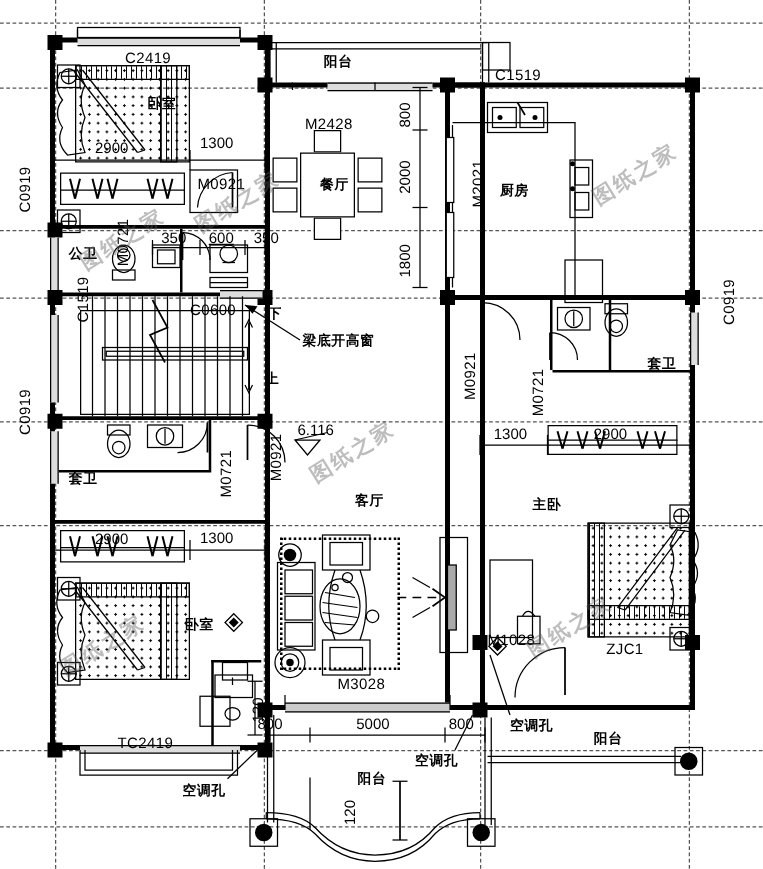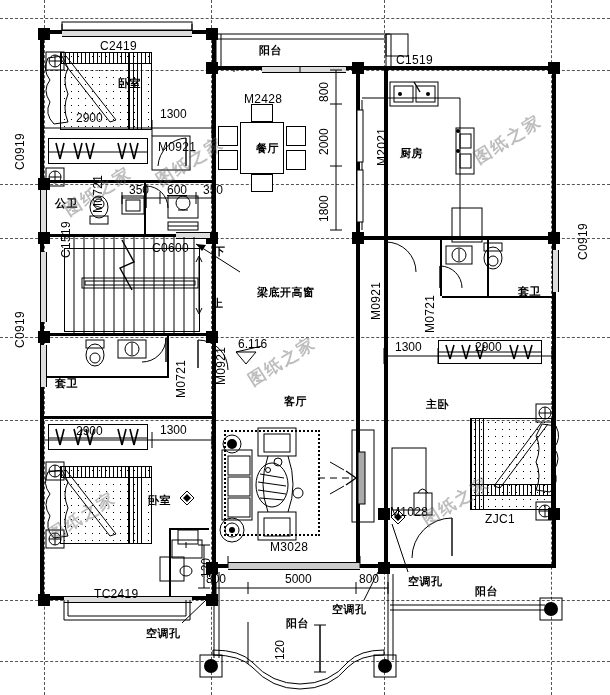--- a/index.html
+++ b/index.html
@@ -538,21 +538,21 @@
   <div class="lbl dim" style="left:76px;top:425px;">2900</div>
   <div class="lbl dim" style="left:160px;top:424px;">1300</div>
   <div class="lbl dim" style="left:395px;top:341px;">1300</div>
   <div class="lbl dim" style="left:475px;top:341px;">2900</div>
   <div class="lbl dim vert" style="left:200px;top:578px;transform:rotate(-90deg);transform-origin:0 0;">120</div>
   <div class="lbl dim" style="left:206px;top:573px;">800</div>
   <div class="lbl dim" style="left:285px;top:573px;">5000</div>
   <div class="lbl dim" style="left:359px;top:573px;">800</div>
   <div class="lbl dim vert" style="left:274px;top:660px;transform:rotate(-90deg);transform-origin:0 0;">120</div>
 
-  <div class="lbl cn" style="left:257px;top:268px;margin-top:19px;">梁底开高窗</div>
+  <div class="lbl cn" style="left:242px;top:268px;">梁底开高窗</div>
   <div class="lbl cn" style="left:146px;top:628px;">空调孔</div>
   <div class="lbl cn" style="left:332px;top:604px;">空调孔</div>
   <div class="lbl cn" style="left:408px;top:576px;">空调孔</div>
   <div class="lbl dim" style="left:238px;top:338px;">6.116</div>
   <div class="lbl cn" style="left:212px;top:298px;">上</div>
   <div class="lbl cn" style="left:214px;top:246px;">下</div>
 
   <div class="wm" style="left:152px;top:150px;">图纸之家</div>
   <div class="wm" style="left:470px;top:128px;">图纸之家</div>
   <div class="wm" style="left:244px;top:350px;">图纸之家</div>

